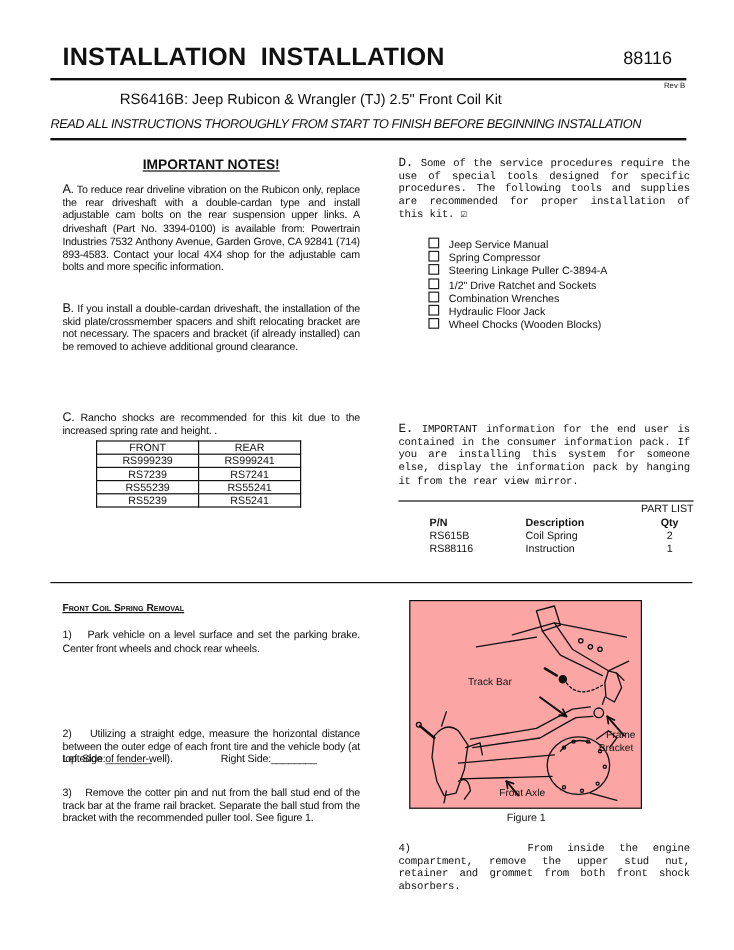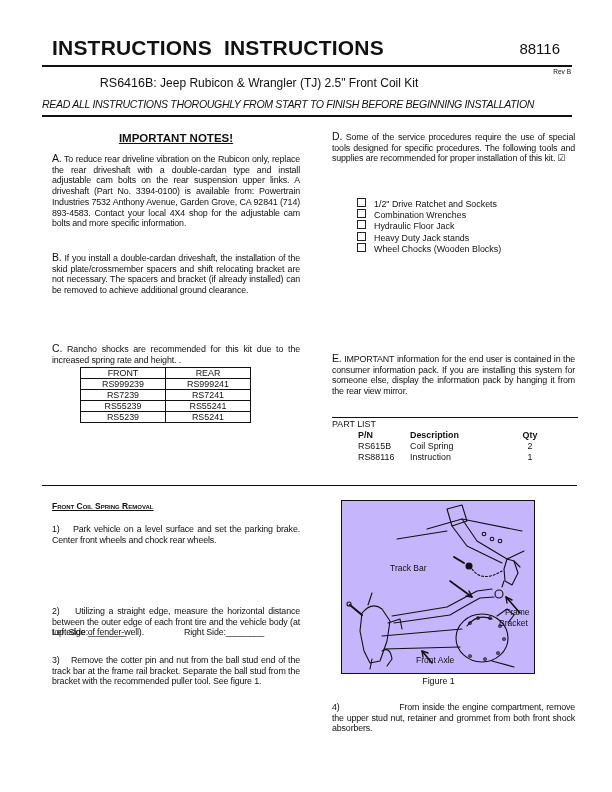--- a/index.html
+++ b/index.html
@@ -10,51 +10,51 @@
   .docnum { right: 52px; top: 40px; font-size: 15px; }
   .rule-top { left: 42px; width: 530px; top: 65px; height: 2px; background: #111; }
   .rev { right: 41px; top: 68px; font-size: 6.5px; }
   .subtitle { left: 0; width: 518px; top: 76px; text-align: center; font-size: 12px; }
   .subtitle .pn { font-size: 12.5px; }
   .readall { left: 42px; top: 98px; font-size: 10.6px; font-style: italic; letter-spacing: -0.35px; }
   .rule-2 { left: 42px; width: 530px; top: 115px; height: 2px; background: #111; }
 
   .col { font-size: 8.9px; line-height: 10.7px; text-align: justify; letter-spacing: -0.15px; }
   .left { left: 52px; width: 248px; }
-  .right { left: 332px; width: 243px; }
+  .right { left: 332px; width: 243px; font-family: Liberation Mono, monospace; }
   .notes-head { left: 52px; width: 248px; top: 132px; text-align: center; font-weight: bold; font-size: 11.5px; text-decoration: underline; }
   .letter { font-size: 10.5px; }
 
   table.shocks { position: absolute; left: 80px; top: 367px; border-collapse: collapse; font-size: 8.9px; }
   table.shocks td { border: 1px solid #111; width: 84px; text-align: center; padding: 0; height: 10px; line-height: 10px; }
 
   ul.tools { list-style: none; margin: 0; padding: 0; position: absolute; left: 357px; top: 198px; font-size: 8.9px; line-height: 10.7px; }
   ul.tools li { white-space: nowrap; }
   .cb { display: inline-block; width: 7px; height: 7px; border: 1px solid #222; margin-right: 8px; vertical-align: -0.5px; }
 
   .rule-parts { left: 332px; width: 246px; top: 417px; height: 1px; background: #111; }
-  .parts-title { left: 332px; width: 246px; top: 419px; text-align: left; font-size: 8.9px; }
+  .parts-title { left: 332px; width: 246px; top: 419px; text-align: right; font-size: 8.9px; }
   table.parts { position: absolute; left: 358px; top: 430px; border-collapse: collapse; font-size: 8.9px; line-height: 11px; }
   table.parts td { padding: 0; }
-  table.parts .c1 { width: 52px; }
+  table.parts .c1 { width: 80px; }
   table.parts .c2 { width: 105px; }
   table.parts .c3 { width: 30px; text-align: center; }
   table.parts .hd td { font-weight: bold; }
 
   .rule-mid { left: 42px; width: 535px; top: 485px; height: 1px; background: #111; }
   .section-head { left: 52px; top: 501px; font-size: 8.5px; font-weight: bold; text-decoration: underline; font-variant: small-caps; }
 
-  .figure { left: 341px; top: 500px; width: 192px; height: 172px; border: 1.5px solid #111; background: #c4b5fd; }
+  .figure { left: 341px; top: 500px; width: 192px; height: 172px; border: 1.5px solid #111; background: #fca5a5; }
   .fig-cap { left: 341px; width: 195px; top: 676px; text-align: center; font-size: 8.9px; }
   .lbl { position: absolute; font-size: 8.5px; }
 </style>
 </head>
 <body>
 
-<div class="abs title">INSTRUCTIONS  INSTRUCTIONS</div>
+<div class="abs title">INSTALLATION  INSTALLATION</div>
 <div class="abs docnum">88116</div>
 <div class="abs rule-top"></div>
 <div class="abs rev">Rev B</div>
 <div class="abs subtitle">
   <span class="pn">RS6416B:</span><span> Jeep Rubicon &amp; Wrangler (TJ) 2.5" Front Coil Kit</span>
 </div>
 <div class="abs readall">READ ALL INSTRUCTIONS THOROUGHLY FROM START TO FINISH BEFORE BEGINNING INSTALLATION</div>
 <div class="abs rule-2"></div>
 
 <div class="abs notes-head">IMPORTANT NOTES!</div>
@@ -92,24 +92,26 @@
     <td>RS5241</td>
   </tr>
 </tbody>
   </table>
 
 <div class="abs col right" style="top:131px;">
   <span class="letter">D.</span><span>  Some of the service procedures require the use of special tools designed for specific procedures. The following tools and supplies are recommended for proper installation of this kit. ☑</span>
 </div>
 
 <ul class="tools">
+  <li><span class="cb"></span><span>Jeep Service Manual</span></li>
+  <li><span class="cb"></span><span>Spring Compressor</span></li>
+  <li><span class="cb"></span><span>Steering Linkage Puller C-3894-A</span></li>
   <li><span class="cb"></span><span>1/2" Drive Ratchet and Sockets</span></li>
   <li><span class="cb"></span><span>Combination Wrenches</span></li>
   <li><span class="cb"></span><span>Hydraulic Floor Jack</span></li>
-  <li><span class="cb"></span><span>Heavy Duty Jack stands</span></li>
   <li><span class="cb"></span><span>Wheel Chocks (Wooden Blocks)</span></li>
 </ul>
 
 <div class="abs col right" style="top:353px;">
   <span class="letter">E.</span><span>  IMPORTANT information for the end user is contained in the consumer information pack. If you are installing this system for someone else, display the information pack by hanging it from the rear view mirror.</span>
 </div>
 
 <div class="abs rule-parts"></div>
 <div class="abs parts-title">PART LIST</div>
 <table class="parts">

